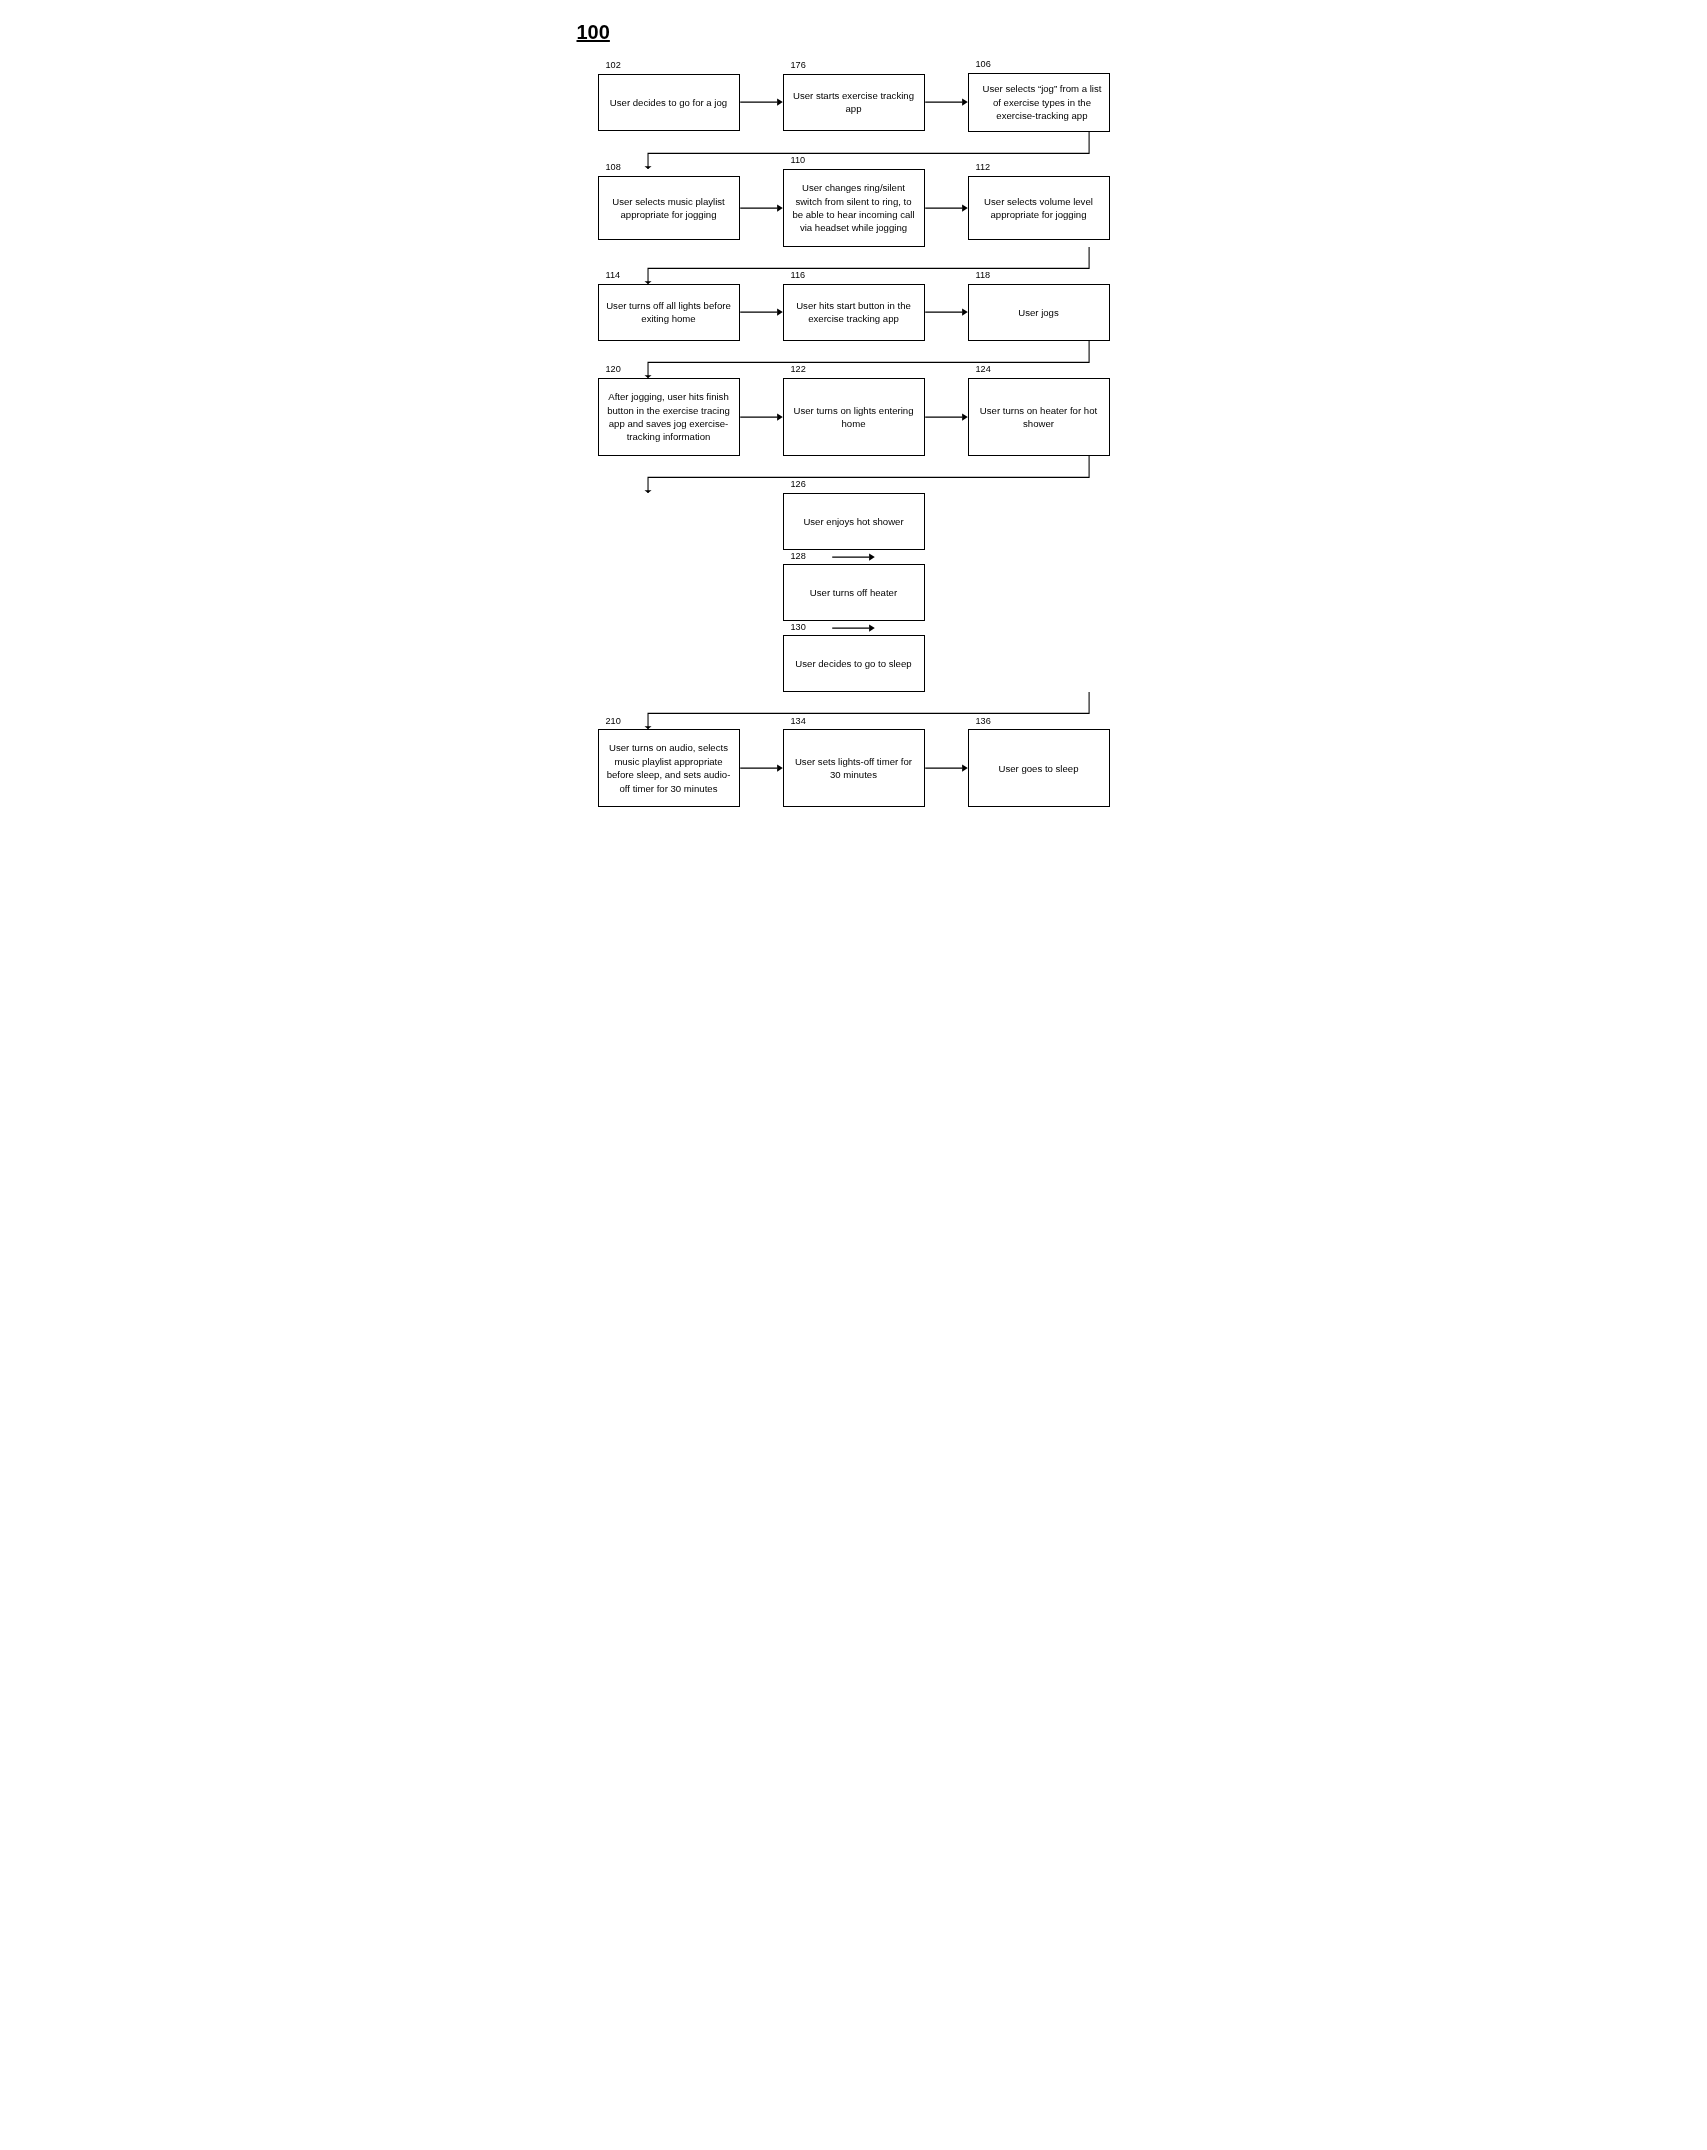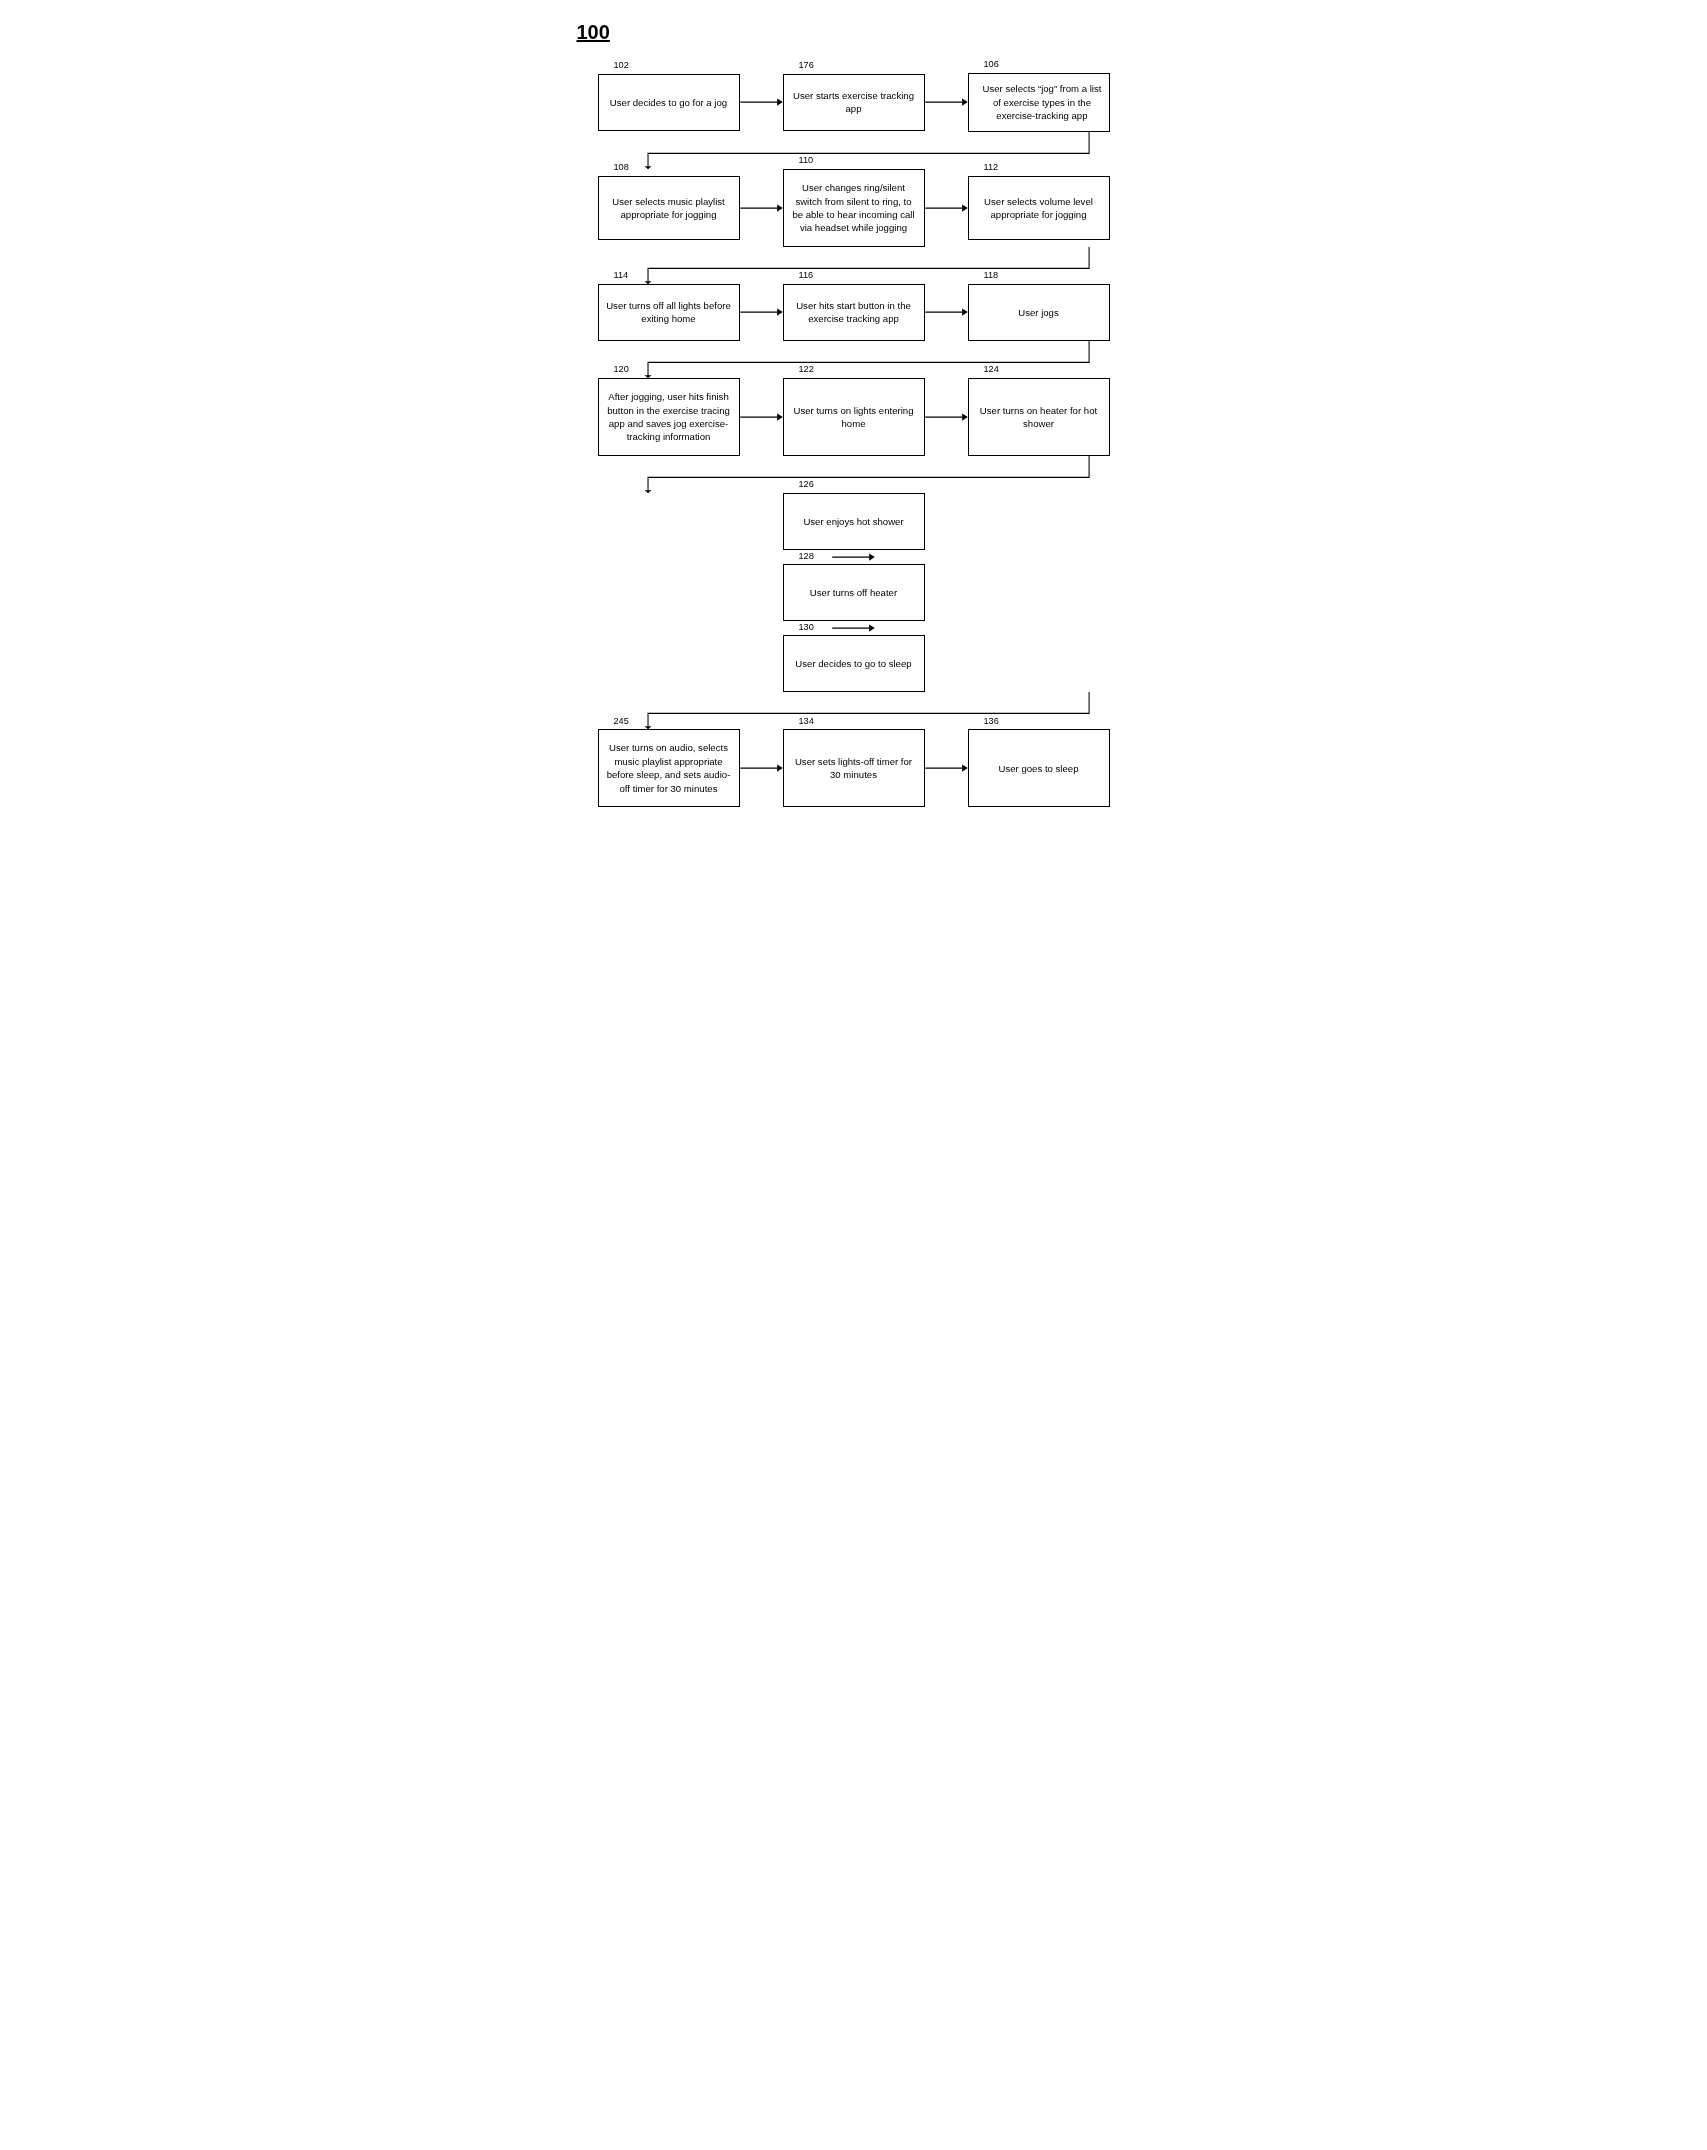--- a/index.html
+++ b/index.html
@@ -37,21 +37,21 @@
       min-height: 57px;
       display: flex;
       align-items: center;
       justify-content: center;
       position: relative;
       background: #fff;
     }
     .box-label {
       position: absolute;
       top: -15.6px;
-      left: 15px;
+      left: 7px;
       font-size: 9.2px;
       font-weight: normal;
     }
     .arrow-h {
       width: 43px;
       display: flex;
       align-items: center;
       justify-content: center;
       flex-shrink: 0;
     }
@@ -232,21 +232,21 @@
 
   <div style="position:relative; height:37px; width:100%;">
     <svg width="100%" height="37" viewBox="0 0 780 52" preserveAspectRatio="none" style="position:absolute;top:0;left:0;">
       <path d="M 721 0 L 721 30 L 100 30 L 100 52" stroke="#000" stroke-width="1.5" fill="none"></path>
       <polygon points="95,48 105,48 100,52" fill="#000"></polygon>
     </svg>
   </div>
 
   <div class="row" style="margin-bottom:0;">
     <div class="box" style="position:relative; min-height:78px;">
-      <span class="box-label">245</span>
+      <span class="box-label">210</span>
       <span>User turns on audio, selects music playlist appropriate before sleep, and sets audio-off timer for 30 minutes</span>
     </div>
     <div class="arrow-h">
       <svg viewBox="0 0 60 20">
           <line x1="0" y1="10" x2="52" y2="10" stroke="#000" stroke-width="1.5"></line>
           <polygon points="52,5 60,10 52,15" fill="#000"></polygon>
         </svg>
     </div>
     <div class="box" style="position:relative; min-height:78px;">
       <span class="box-label">134</span>

